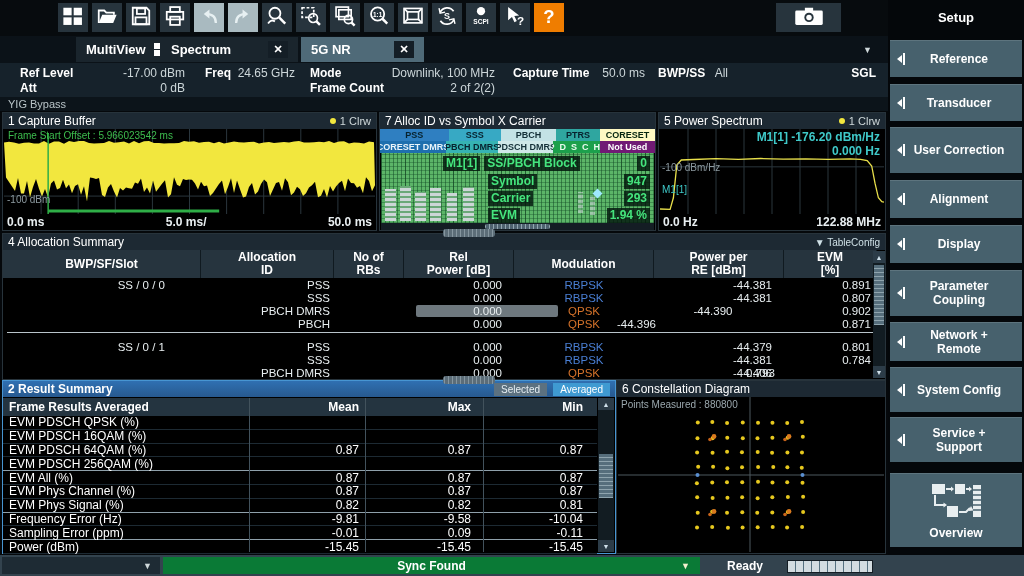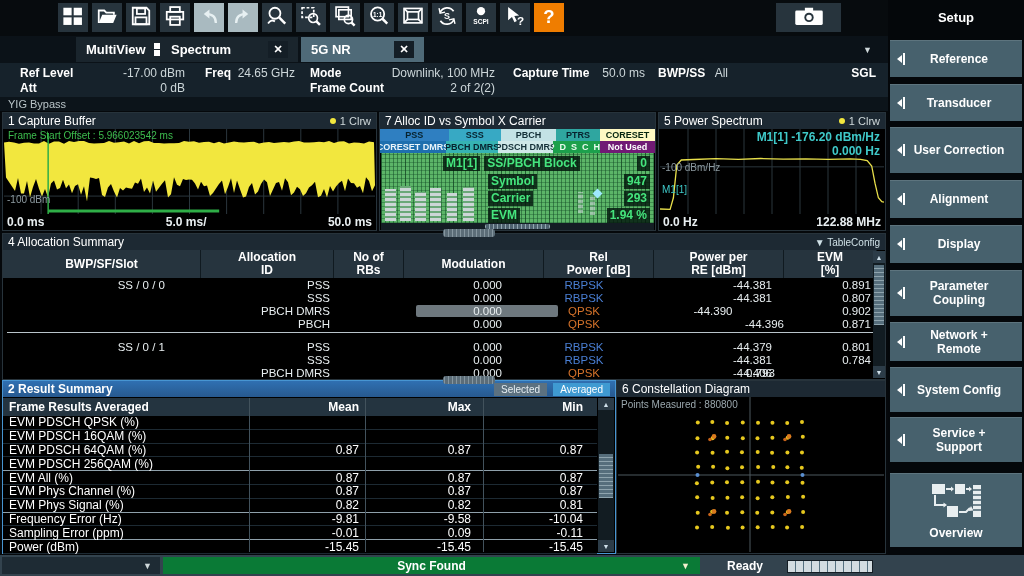--- a/index.html
+++ b/index.html
@@ -421,26 +421,26 @@
           <div>BWP/SF/Slot</div>
         </div>
         <div class="th" style="width:133px">
           <div>Allocation</div>
           <div>ID</div>
         </div>
         <div class="th" style="width:70px">
           <div>No of</div>
           <div>RBs</div>
         </div>
-        <div class="th" style="width:140px">
-          <div>Modulation</div>
-        </div>
         <div class="th" style="width:110px">
           <div>Rel</div>
           <div>Power [dB]</div>
+        </div>
+        <div class="th" style="width:140px">
+          <div>Modulation</div>
         </div>
         <div class="th" style="width:130px">
           <div>Power per</div>
           <div>RE [dBm]</div>
         </div>
         <div class="th" style="width:93px">
           <div>EVM</div>
           <div>[%]</div>
         </div>
       </div>
@@ -465,21 +465,21 @@
           <span style="left:198px;width:129px;text-align:right">PBCH DMRS</span>
           <span style="left:401px;width:98px;text-align:right;z-index:2">0.000</span>
           <span style="left:511px;width:140px;text-align:center;color:#d4722a">QPSK</span>
           <span style="left:651px;width:118px;text-align:center">-44.390</span>
           <span style="left:781px;width:87px;text-align:right">0.902</span>
         </div>
         <div class="arow" style="top:40px;left:0;width:874px">
           <span style="left:198px;width:129px;text-align:right">PBCH</span>
           <span style="left:401px;width:98px;text-align:right;z-index:2">0.000</span>
           <span style="left:511px;width:140px;text-align:center;color:#d4722a">QPSK</span>
-          <span style="left:663px;width:118px;text-align:right">-44.396</span>
+          <span style="left:614px;width:118px;text-align:left">-44.396</span>
           <span style="left:781px;width:87px;text-align:right">0.871</span>
         </div>
         <div class="sepline" style="top:54px"></div>
         <div class="arow" style="top:63px;left:0;width:874px">
           <span style="left:0;width:162px;text-align:right">SS / 0 / 1</span>
           <span style="left:198px;width:129px;text-align:right">PSS</span>
           <span style="left:401px;width:98px;text-align:right;z-index:2">0.000</span>
           <span style="left:511px;width:140px;text-align:center;color:#4a7fd4">RBPSK</span>
           <span style="left:651px;width:118px;text-align:right">-44.379</span>
           <span style="left:781px;width:87px;text-align:right">0.801</span>

